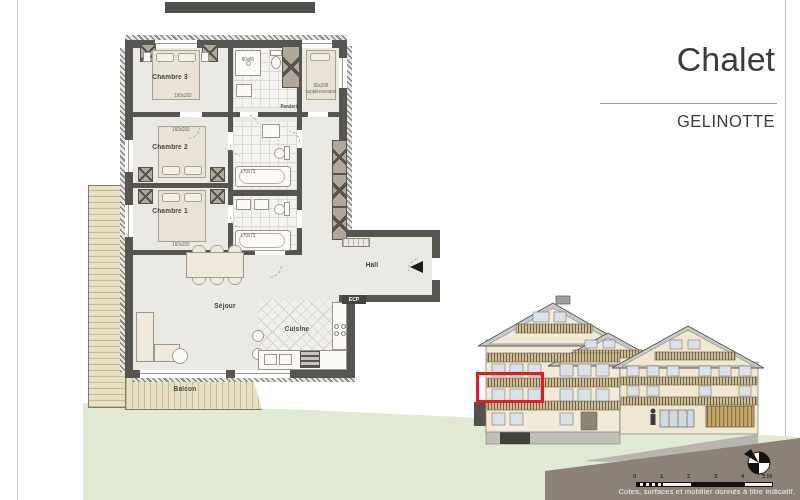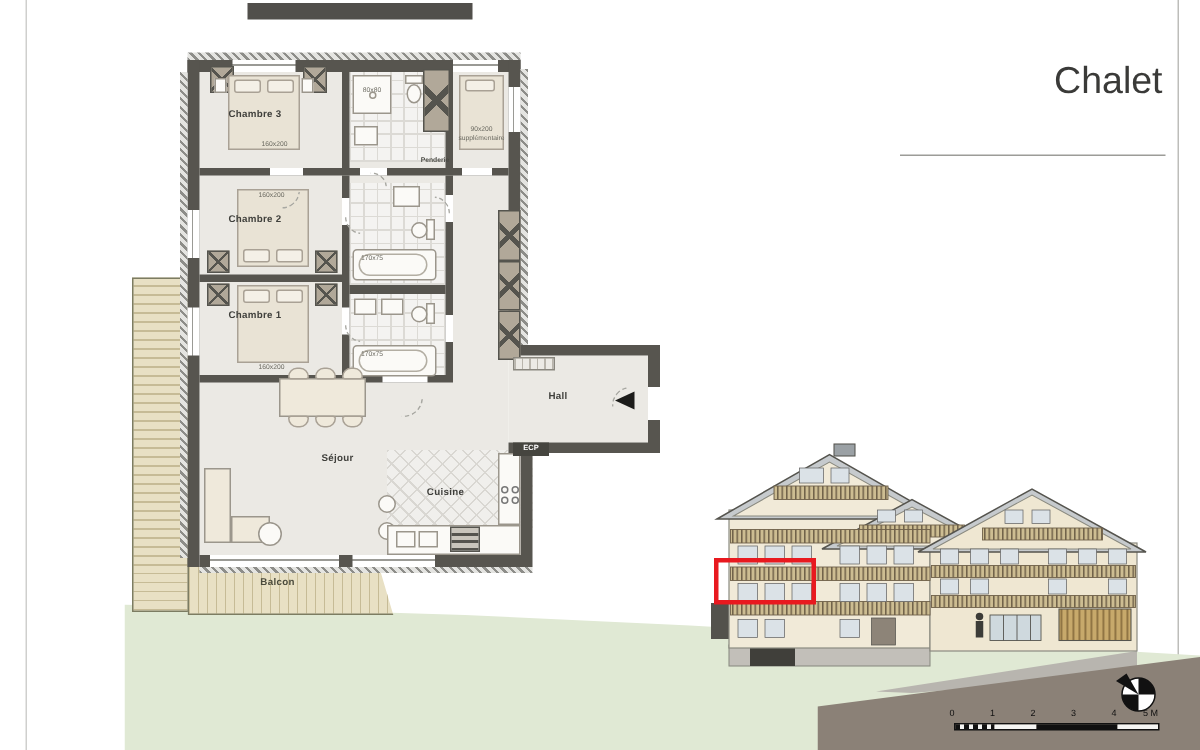--- a/index.html
+++ b/index.html
@@ -278,22 +278,23 @@
   <div class="a swing" style="left:408px;top:258px;width:24px;height:24px;transform:rotate(310deg);"></div>
 
   <div class="a lbl" style="left:140px;top:74px;width:60px;">Chambre 3</div>
   <div class="a lbl" style="left:140px;top:144px;width:60px;">Chambre 2</div>
   <div class="a lbl" style="left:140px;top:208px;width:60px;">Chambre 1</div>
   <div class="a lbl" style="left:352px;top:262px;width:40px;">Hall</div>
   <div class="a lbl" style="left:200px;top:303px;width:50px;">Séjour</div>
   <div class="a lbl" style="left:272px;top:326px;width:50px;">Cuisine</div>
   <div class="a tiny" style="left:270px;top:105px;width:40px;font-weight:bold;color:#4a4a44;">Penderie</div>
 
-  <div class="a t-right" style="left:560px;top:40px;width:215px;font-size:25px;color:#3a3a38;">Chalet</div>
+  <div class="a t-right" style="left:560px;top:40px;width:215px;font-size:34px;color:#3a3a38;">Chalet</div>
   <div class="a" style="left:600px;top:103px;width:177px;height:1px;background:#9c9c98;"></div>
+  <div class="a t-right" style="left:560px;top:112px;width:215px;font-size:16.5px;letter-spacing:.5px;color:#3a3a38;">GELINOTTE</div>
 
   <svg class="a" style="left:742px;top:448px;" width="34" height="30" viewBox="0 0 34 30">
     <circle cx="17" cy="15" r="11" fill="#fff" stroke="#111" stroke-width="1"></circle>
     <path d="M17,15 L17,4 A11,11 0 0 1 28,15 Z" fill="#111"></path>
     <path d="M17,15 L17,26 A11,11 0 0 1 6,15 Z" fill="#111"></path>
     <polygon points="2,6 17,15 9,1" fill="#111"></polygon>
   </svg>
 
   <div class="a" style="left:633px;top:473px;font-size:6px;color:#111;">0</div>
   <div class="a" style="left:660px;top:473px;font-size:6px;color:#111;">1</div>
@@ -301,14 +302,15 @@
   <div class="a" style="left:714px;top:473px;font-size:6px;color:#111;">3</div>
   <div class="a" style="left:741px;top:473px;font-size:6px;color:#111;">4</div>
   <div class="a" style="left:762px;top:473px;font-size:6px;color:#111;">5 M</div>
   <div class="a" style="left:636px;top:482px;width:137px;height:5px;border:1px solid #111;display:flex;">
     <div style="width:26px;background:repeating-linear-gradient(90deg,#111 0 3px,#f5f5f3 3px 6px);"></div>
     <div style="width:28px;background:#f5f5f3;"></div>
     <div style="width:54px;background:#111;"></div>
     <div style="flex:1;background:#f5f5f3;"></div>
   </div>
 
+  <div class="a t-right" style="left:555px;top:487px;width:240px;font-size:7.5px;color:#f2f1ee;letter-spacing:.2px;">Cotes, surfaces et mobilier donnés à titre indicatif.</div>
 
 </div>
 
 </body></html>

